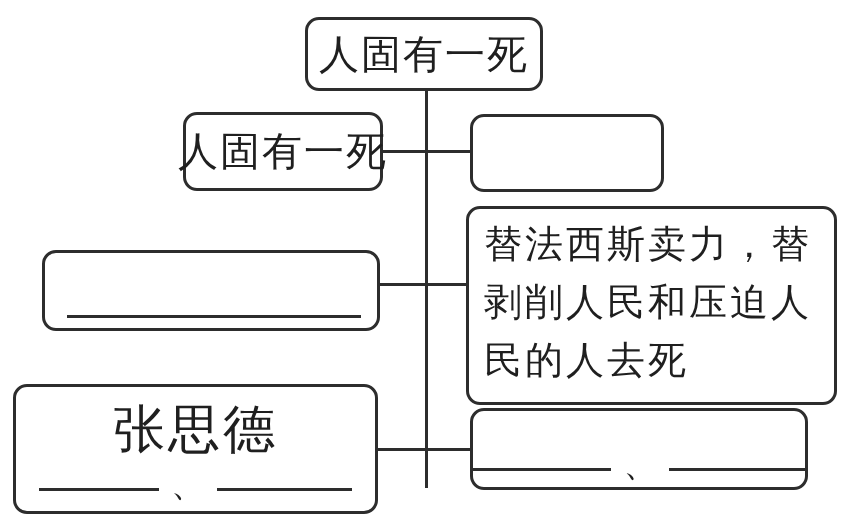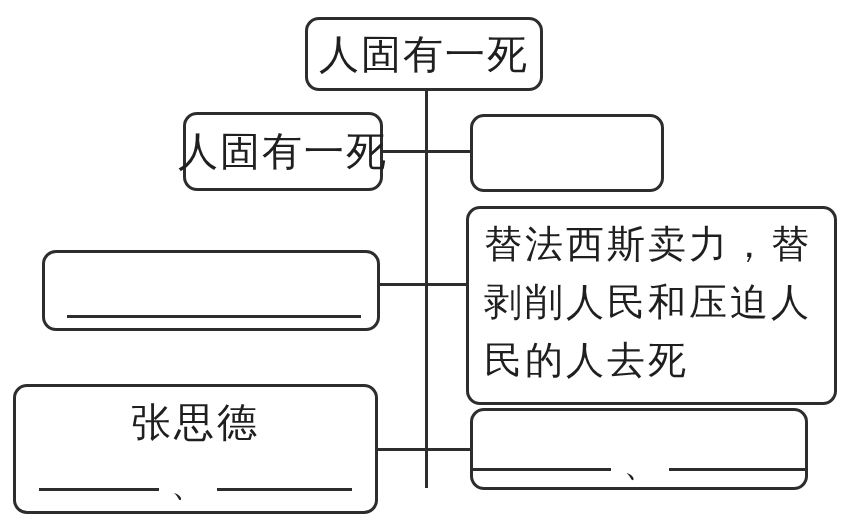--- a/index.html
+++ b/index.html
@@ -44,21 +44,21 @@
   .r3-right .para{
     padding:6px 13px 0 15px;
     font-size:38px;
     line-height:58px;
     letter-spacing:3px;
     text-align:left;
   }
   .r4-left .node-title{
     position:absolute;top:8px;left:0;right:0;
     text-align:center;
-    font-size:40px;letter-spacing:3px;
+    font-size:52px;letter-spacing:3px;
   }
   
   .line{position:absolute;background:var(--line);}
   .trunk{left:425px; top:91px;  width:3px;  height:397px;}
   .conn2{left:383px; top:150px; width:87px; height:3px;}
   .conn3{left:380px; top:283px; width:86px; height:3px;}
   .conn4{left:378px; top:448px; width:92px; height:3px;}
 
   
   .blank{

